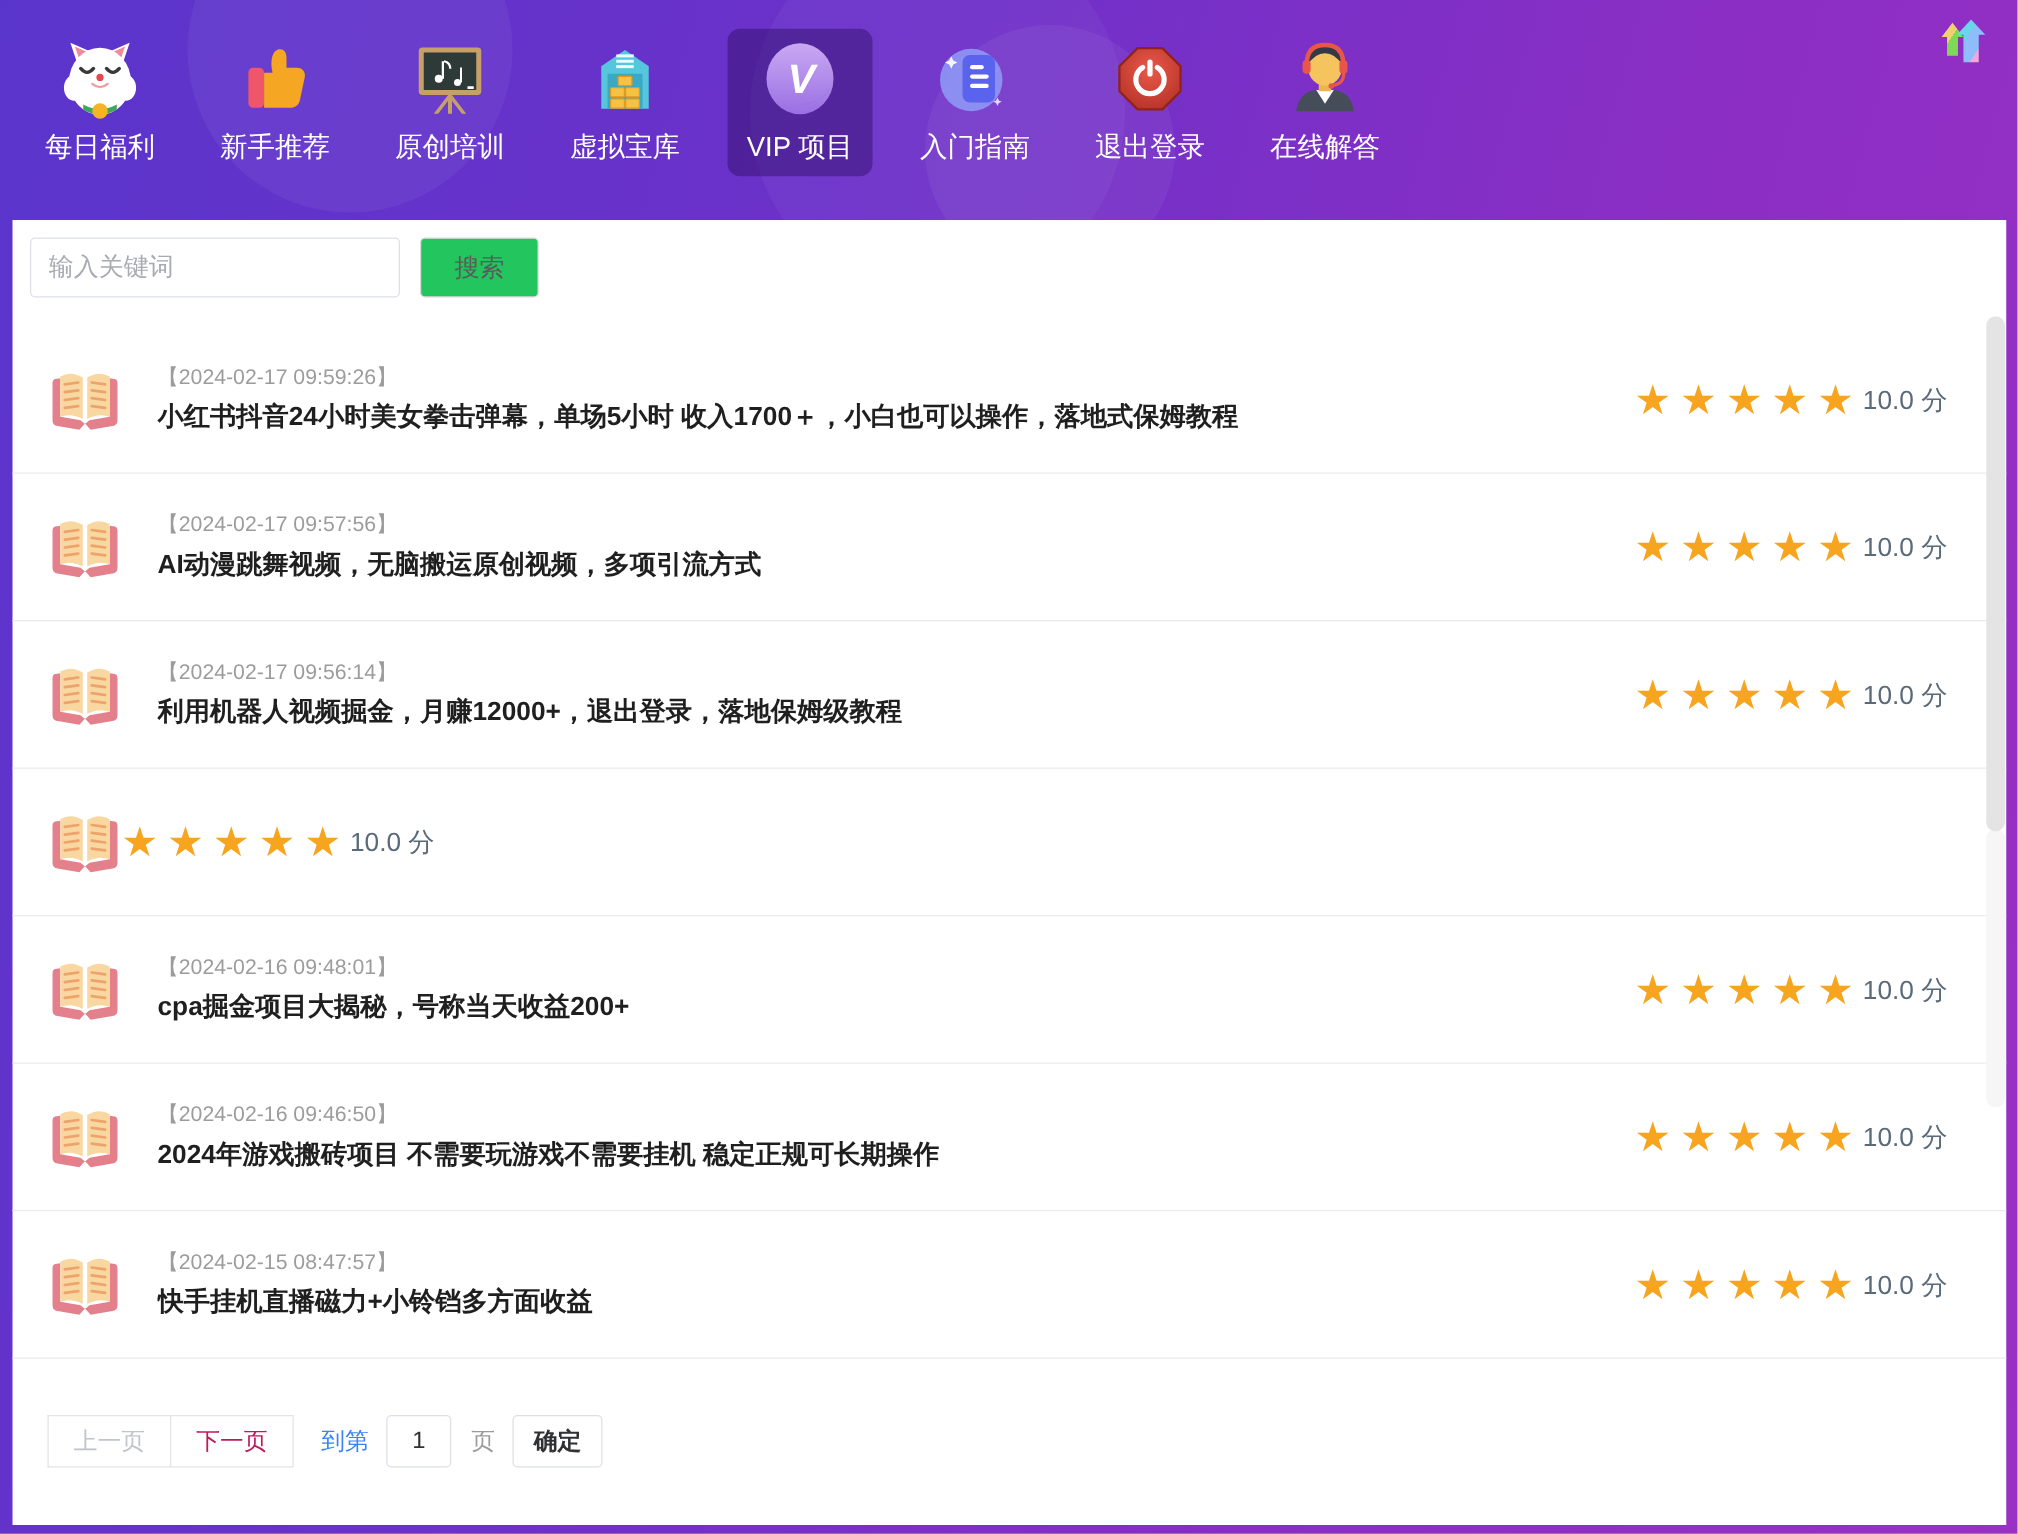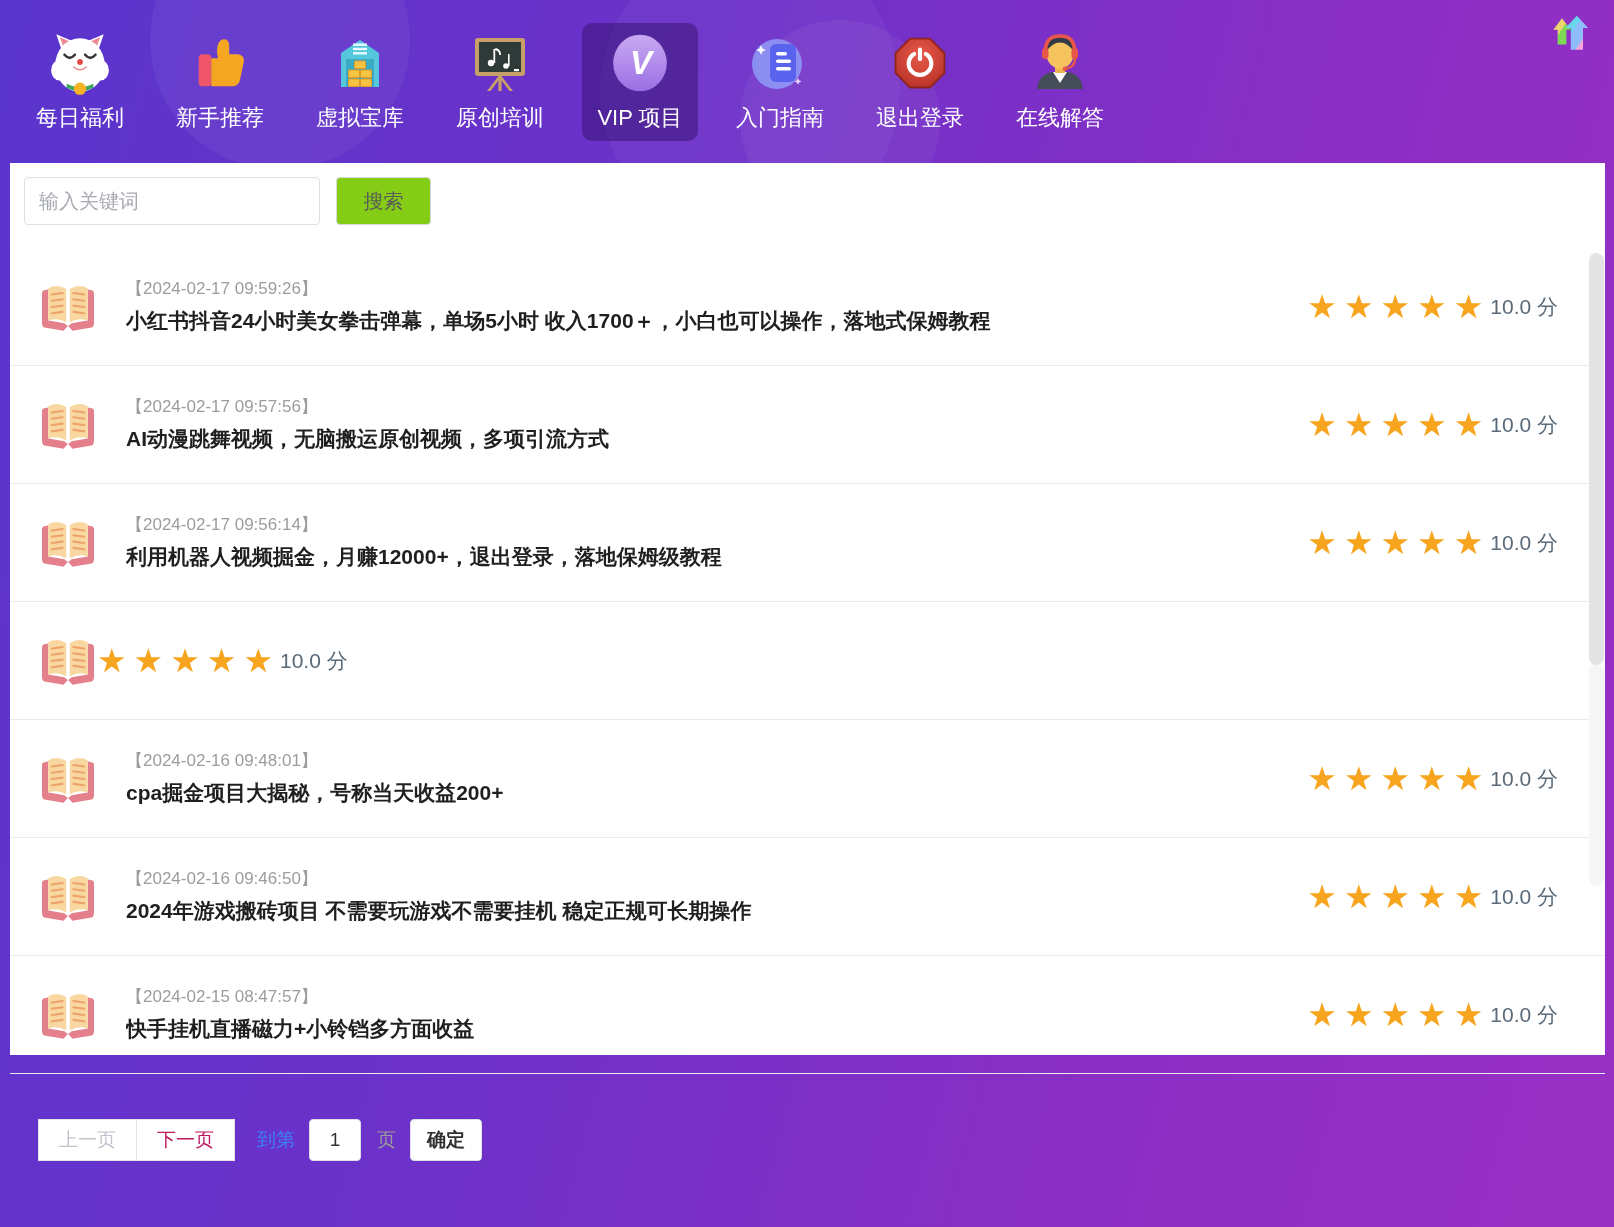--- a/index.html
+++ b/index.html
@@ -23,32 +23,32 @@
     padding-top:4px; cursor:pointer;
   }
   .nav-item.active { background:rgba(34,6,78,0.38); }
   .nav-ico { width:72px; height:72px; display:flex; align-items:center; justify-content:center; }
   .nav-label { margin-top:6px; color:#ffffff; font-size:22px; line-height:26px; white-space:nowrap; }
 
   .logo { position:absolute; top:14px; right:24px; width:42px; height:40px; }
 
   
   .panel {
-    position:absolute; left:10px; top:163px; width:1595px; height:892px;
+    position:absolute; left:10px; top:176px; width:1595px; height:1044px;
     background:#ffffff;
   }
   .searchbar { display:flex; align-items:center; margin:14px 0 0 14px; height:48px; }
   .search-input {
     width:296px; height:48px; border:1px solid #dcdfe6; border-radius:4px;
     padding:0 14px; font-size:20px; color:#333; outline:none;
     font-family:"Liberation Sans","DejaVu Sans",sans-serif;
   }
   .search-input::placeholder { color:#a8abb2; }
   .search-btn {
-    margin-left:16px; width:95px; height:48px; background:#84cc16;
+    margin-left:16px; width:95px; height:48px; background:#22c55e;
     border:1px solid #d9d9d9; border-radius:4px; font-size:20px; color:#5a5a5a;
     cursor:pointer; font-family:"Liberation Sans","DejaVu Sans",sans-serif;text-align:center;
   }
   .list { margin-top:23px; }
   .row {
     height:118px; border-bottom:1px solid #ebebeb;
     display:flex; align-items:center; padding:0 47px 0 29px; cursor:pointer;
   }
   .book { width:58px; height:52px; flex:0 0 auto; }
   .row-text { margin-left:29px; flex:1 1 auto; min-width:0; }
@@ -125,53 +125,53 @@
         <rect x="10" y="23" width="13" height="33" rx="4" fill="#f0566a"></rect>
         <path d="M23 27 L30 27 C28 19 29 10 34 8 C38.5 6.5 41.5 9.5 41.5 14.5 L41.5 23 L50 23 C55 23 57.5 27 56.5 31 L52.5 50 C51.5 54 48.5 56 44.5 56 L23 56 Z" fill="#f5a623"></path>
       </svg>
     </span>
     <span class="nav-label">新手推荐</span>
   </div>
 
   <div class="nav-item">
     <span class="nav-ico">
       <svg viewBox="0 0 64 64" width="64" height="64">
+        <rect x="7" y="7" width="50" height="38" rx="3" fill="#c7a069"></rect>
+        <rect x="11" y="11" width="42" height="30" fill="#2e3a37"></rect>
+        <circle cx="23" cy="32" r="3.2" fill="#ffffff"></circle>
+          <rect x="25.4" y="18" width="1.8" height="14" fill="#ffffff"></rect>
+        <path d="M27.2 18 q5 1 5 6" stroke="#ffffff" stroke-width="1.8" fill="none"></path>
+        <circle cx="38" cy="35" r="2.8" fill="#ffffff"></circle>
+          <rect x="40" y="23" width="1.6" height="12" fill="#ffffff"></rect>
+        <rect x="46" y="38" width="5" height="2.2" fill="#ffffff"></rect>
+        <path d="M30.5 45 L19 60 L22.5 60 L32 47.5 L41.5 60 L45 60 L33.5 45 Z" fill="#c7a069"></path>
+        <rect x="30.4" y="45" width="3.2" height="15" fill="#c7a069"></rect>
+      </svg>
+    </span>
+    <span class="nav-label">原创培训</span>
+  </div>
+
+  <div class="nav-item">
+    <span class="nav-ico">
+      <svg viewBox="0 0 64 64" width="64" height="64">
         <path d="M13 22 L32 9 L51 22 L51 56 L13 56 Z" fill="#56c6dc"></path>
         <rect x="25" y="12.5" width="14" height="2.4" fill="#eafbff"></rect>
         <rect x="25" y="16.8" width="14" height="2.4" fill="#eafbff"></rect>
         <rect x="25" y="21.1" width="14" height="2.4" fill="#eafbff"></rect>
         <rect x="18" y="28" width="28" height="28" fill="#3aa9c4"></rect>
         <g fill="#f6c244" stroke="#e29a1f" stroke-width="1">
           <rect x="26.5" y="30" width="11" height="7.5" rx="1"></rect>
           <rect x="20.5" y="39" width="11" height="7.5" rx="1"></rect>
           <rect x="32.5" y="39" width="11" height="7.5" rx="1"></rect>
           <rect x="20.5" y="48" width="11" height="7.5" rx="1"></rect>
           <rect x="32.5" y="48" width="11" height="7.5" rx="1"></rect>
         </g>
       </svg>
     </span>
     <span class="nav-label">虚拟宝库</span>
-  </div>
-
-  <div class="nav-item">
-    <span class="nav-ico">
-      <svg viewBox="0 0 64 64" width="64" height="64">
-        <rect x="7" y="7" width="50" height="38" rx="3" fill="#c7a069"></rect>
-        <rect x="11" y="11" width="42" height="30" fill="#2e3a37"></rect>
-        <circle cx="23" cy="32" r="3.2" fill="#ffffff"></circle>
-          <rect x="25.4" y="18" width="1.8" height="14" fill="#ffffff"></rect>
-        <path d="M27.2 18 q5 1 5 6" stroke="#ffffff" stroke-width="1.8" fill="none"></path>
-        <circle cx="38" cy="35" r="2.8" fill="#ffffff"></circle>
-          <rect x="40" y="23" width="1.6" height="12" fill="#ffffff"></rect>
-        <rect x="46" y="38" width="5" height="2.2" fill="#ffffff"></rect>
-        <path d="M30.5 45 L19 60 L22.5 60 L32 47.5 L41.5 60 L45 60 L33.5 45 Z" fill="#c7a069"></path>
-        <rect x="30.4" y="45" width="3.2" height="15" fill="#c7a069"></rect>
-      </svg>
-    </span>
-    <span class="nav-label">原创培训</span>
   </div>
 
   <div class="nav-item active">
     <span class="nav-ico">
       <svg viewBox="0 0 64 64" width="66" height="66">
         <defs>
           <linearGradient id="vipg" x1="0" y1="0" x2="0" y2="1">
             <stop offset="0" stop-color="#c9a9f2"></stop>
               <stop offset="1" stop-color="#9a6fe4"></stop>
           </linearGradient>

